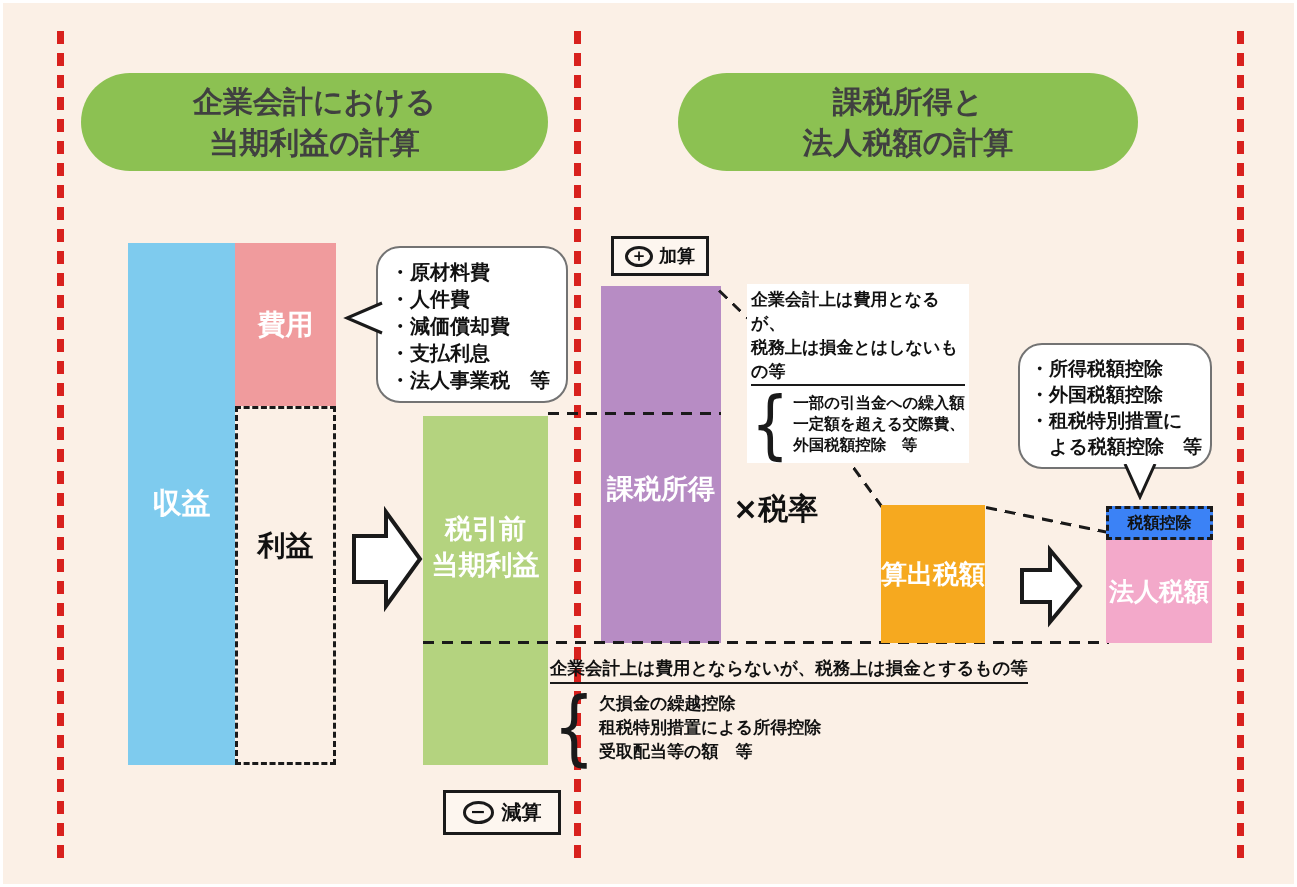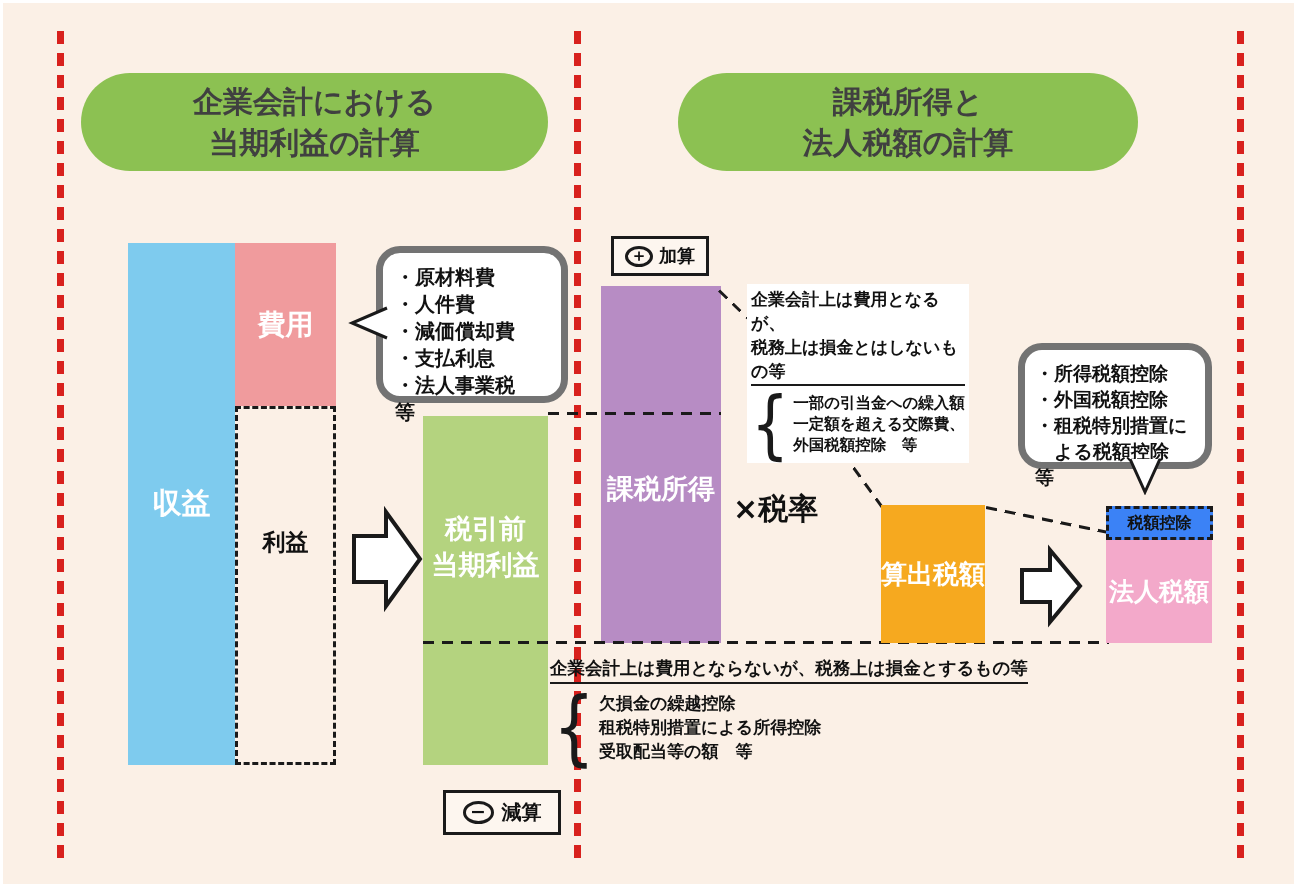--- a/index.html
+++ b/index.html
@@ -34,21 +34,21 @@
 
   
   .dash-h, .dash-diag {
     height:3px;
     background:repeating-linear-gradient(to right,#1a1a1a 0 11px,transparent 11px 19px);
   }
   .dash-diag { transform-origin:left center; }
 
   
   .bubble {
-    background:#fff; border:7px solid #737373; border-radius:24px;
+    background:#fff; border:2px solid #737373; border-radius:24px;
     font-weight:bold; color:#111;
   }
   .bubble .tail { position:absolute; }
 
   
   .badge {
     background:#fdf6ef; border:3px solid #1a1a1a;
     display:flex; align-items:center; justify-content:center; gap:8px;
     font-weight:bold; color:#111;
   }
@@ -81,21 +81,21 @@
   <div class="abs pill pre" style="left:675px; top:70px; width:460px; height:98px;">課税所得と
 法人税額の計算</div>
 
   <div class="abs bar" style="left:125px; top:240px; width:107px; height:522px; background:#7ecbee; font-size:29px;">
     <span class="bar-label">収益</span>
   </div>
   <div class="abs bar" style="left:232px; top:240px; width:101px; height:163px; background:#f09b9d; font-size:28px;">
     <span class="bar-label">費用</span>
   </div>
   <div class="abs dashed-box" style="left:232px; top:403px; width:101px; height:359px;">
-    <div class="abs" style="left:0; right:0; top:118px; text-align:center; color:#111; font-weight:bold; font-size:23px;">利益</div>
+    <div class="abs" style="left:0; right:0; top:118px; text-align:center; color:#111; font-weight:bold; font-size:28px;">利益</div>
   </div>
 
   <div class="abs bubble" style="left:373px; top:243px; width:192px; height:157px; padding:11px 8px 0 12px; font-size:20px; line-height:27px;">
     <svg class="tail" style="left:-36px; top:52px;" width="42" height="36">
       <path d="M40,3 L5,18 L40,33" fill="#ffffff" stroke="#1a1a1a" stroke-width="3"></path>
     </svg>
     <div>・原材料費</div>
     <div>・人件費</div>
     <div>・減価償却費</div>
     <div>・支払利息</div>

